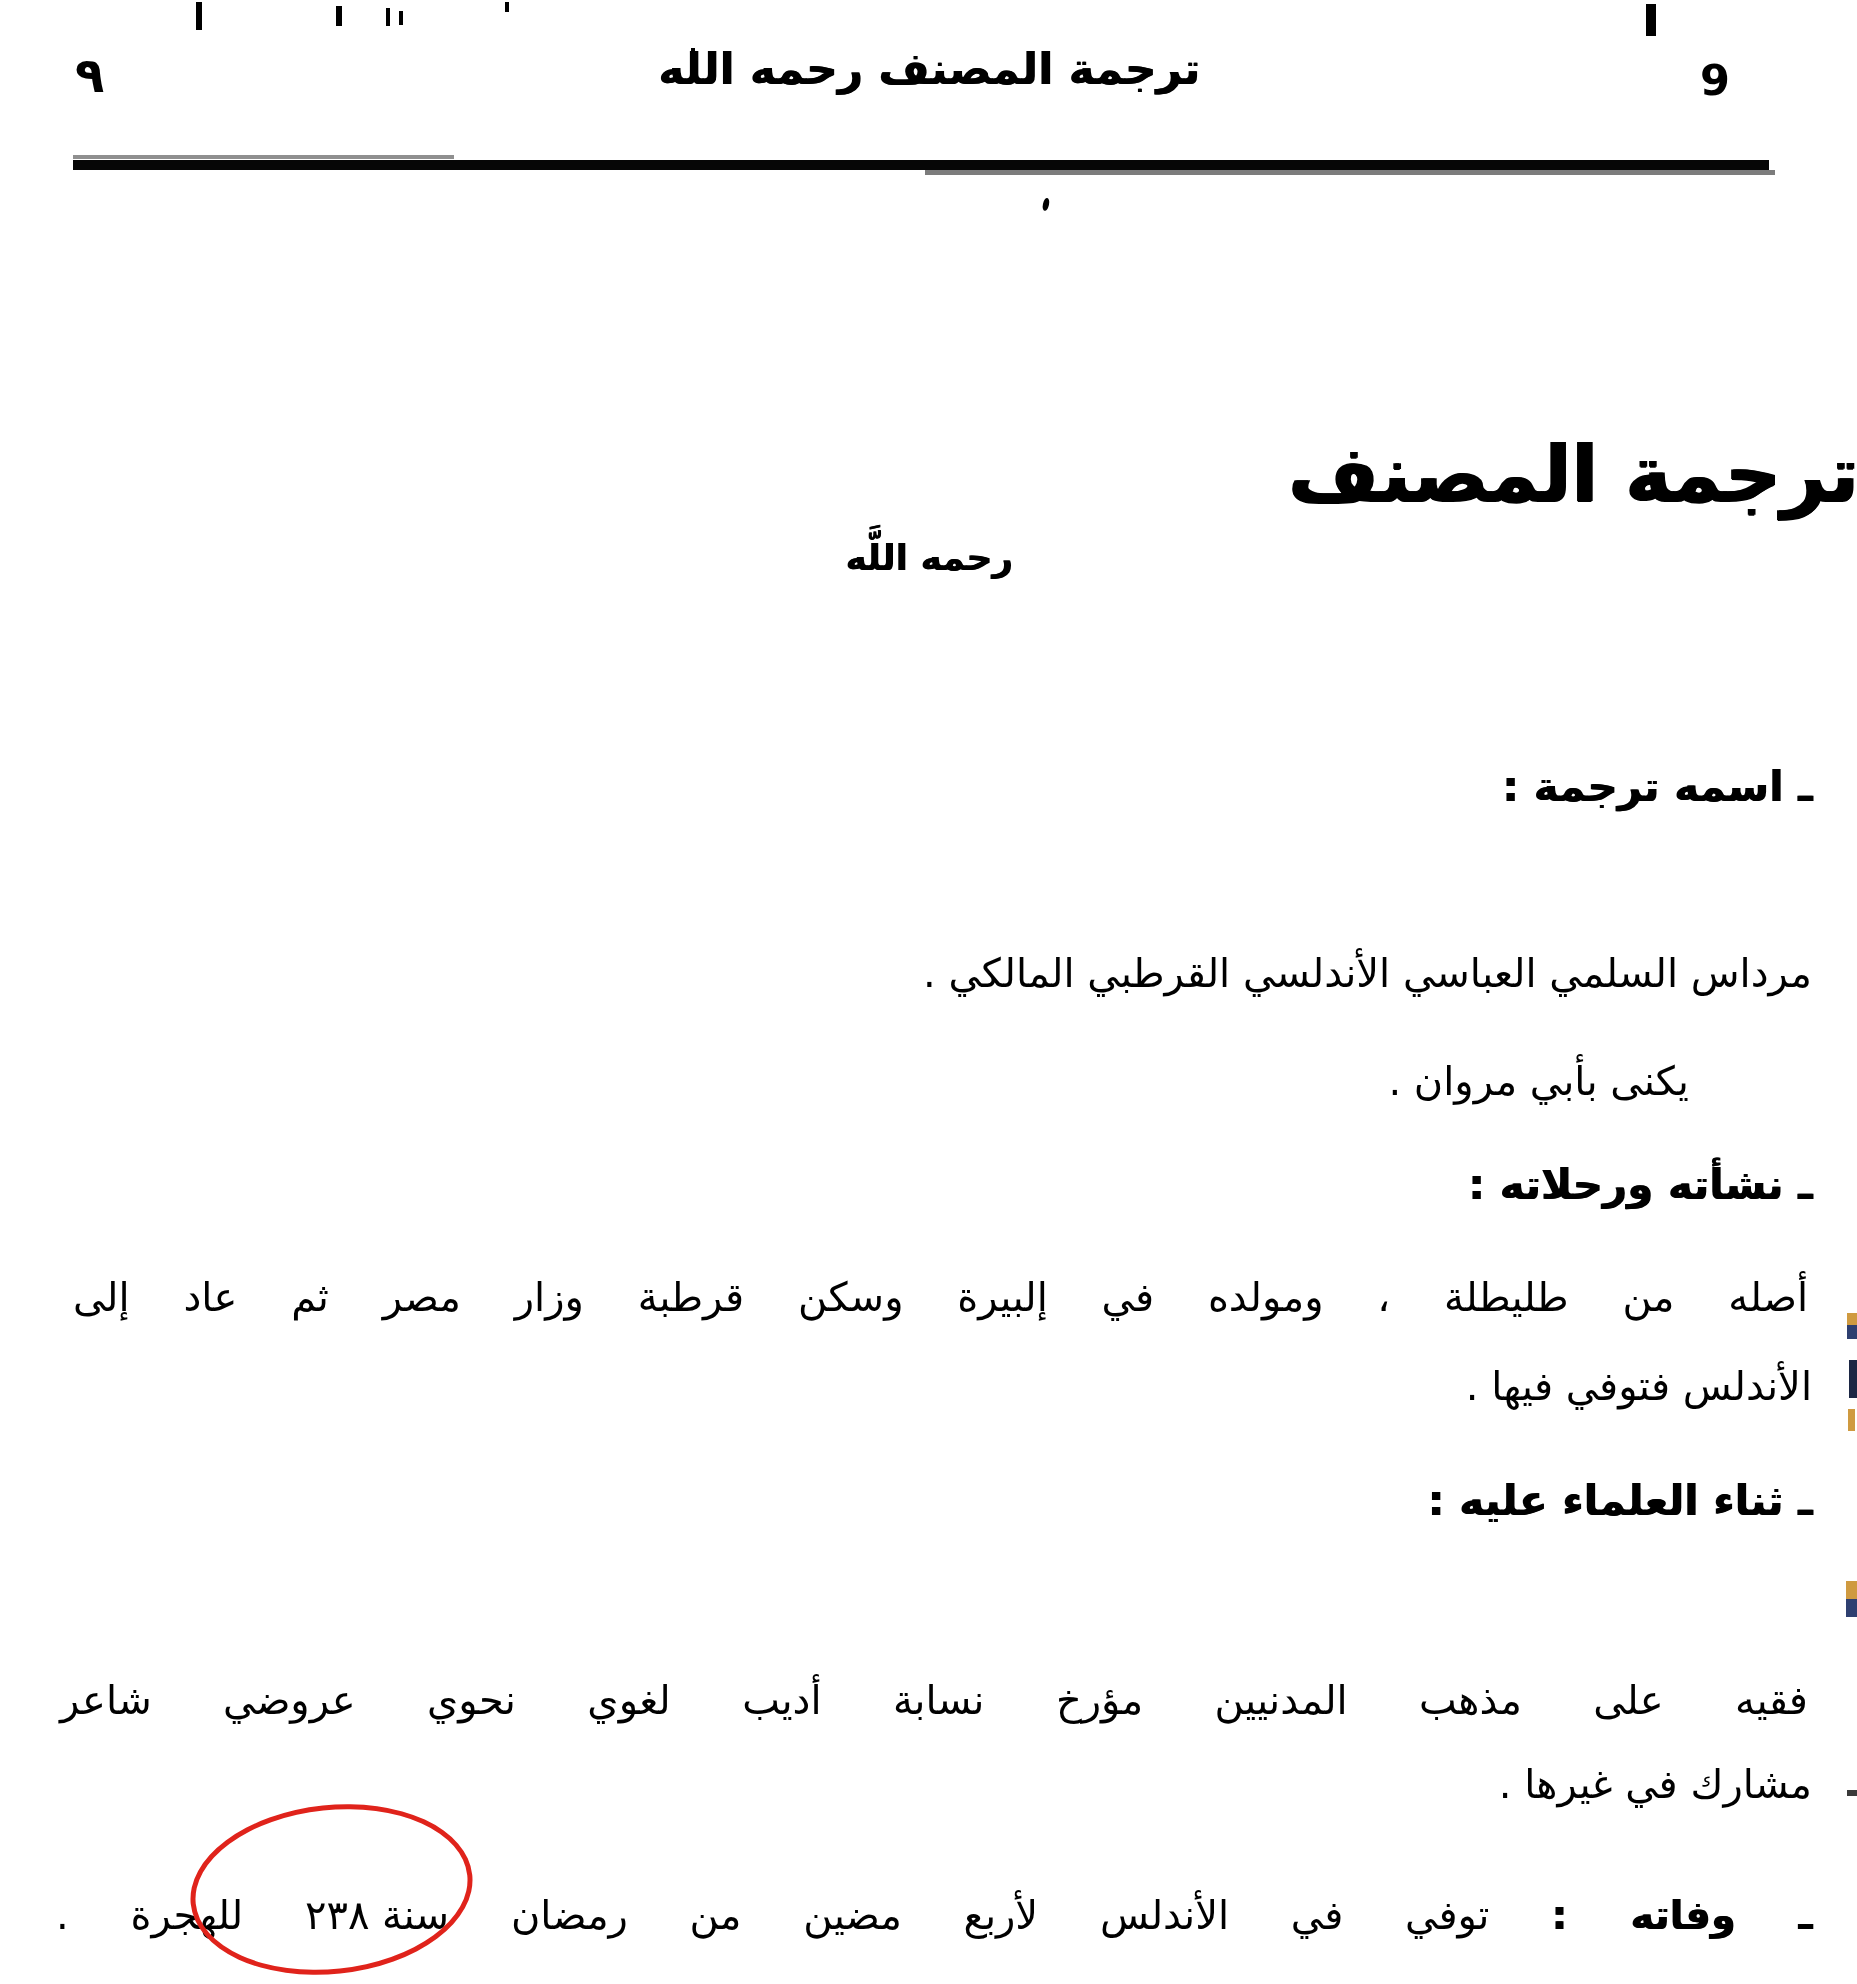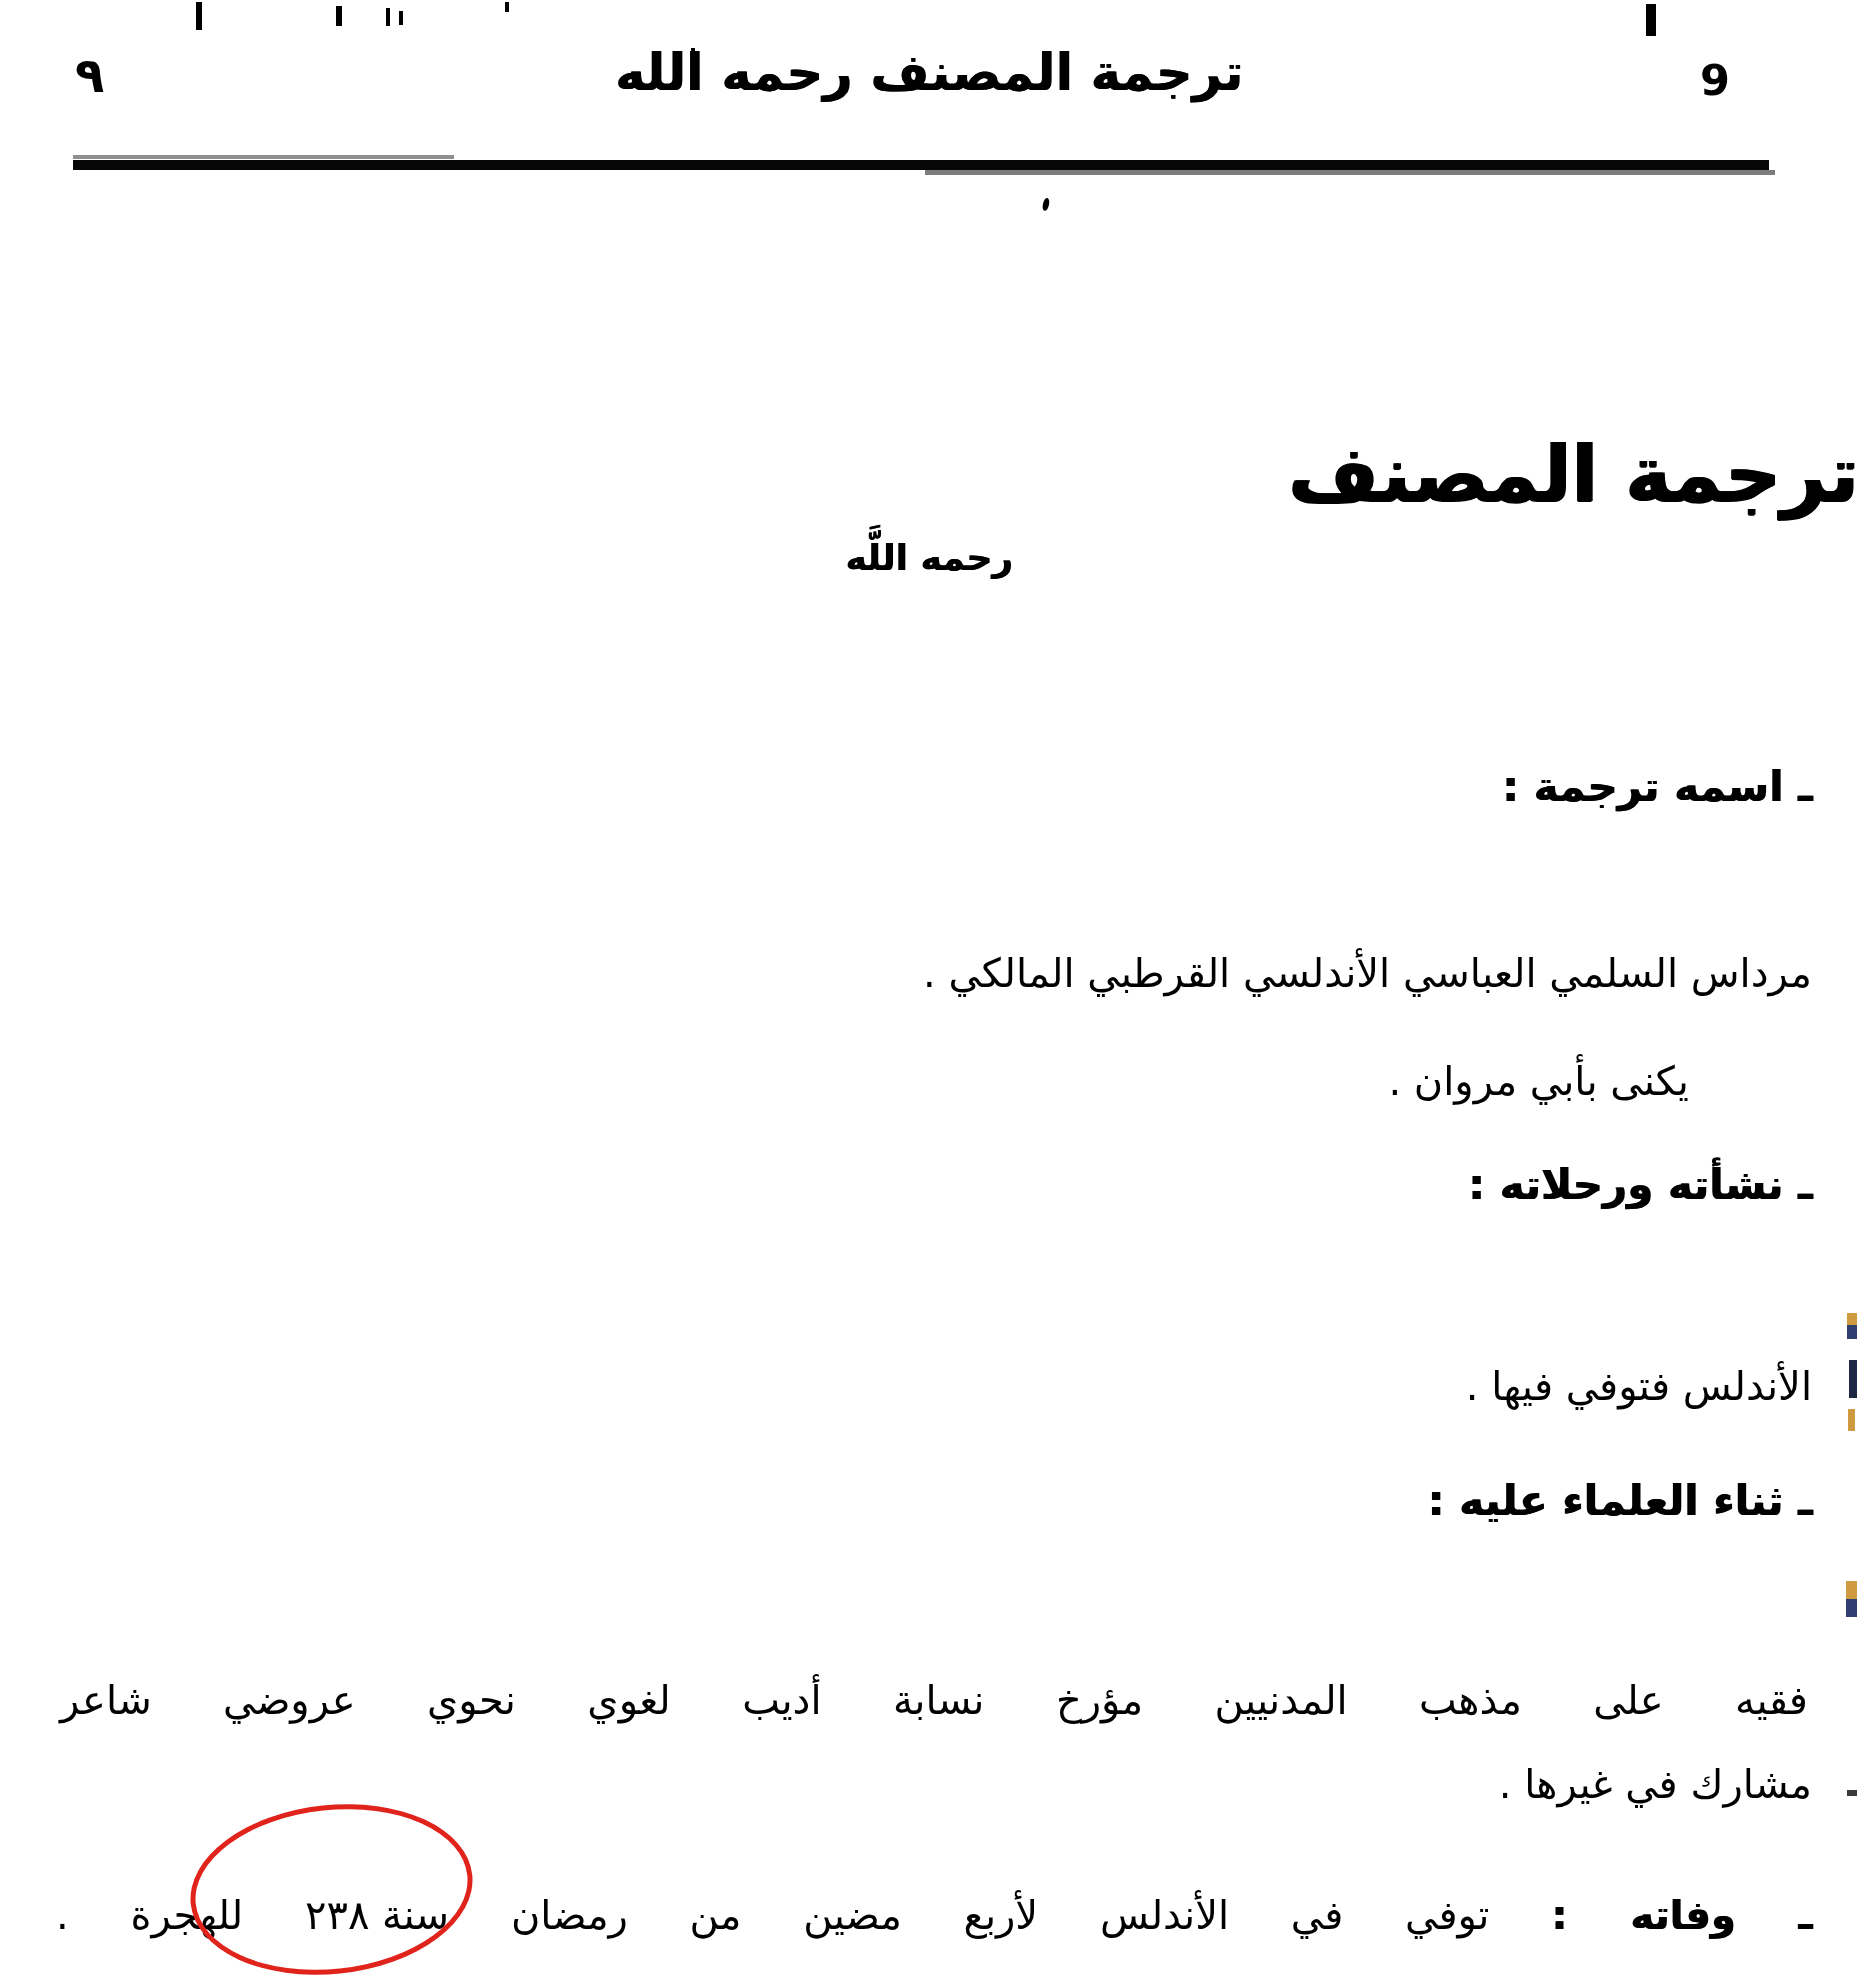--- a/index.html
+++ b/index.html
@@ -7,21 +7,21 @@
     position:relative;
     width:1858px;height:2731px;
     background:#ffffff;
     overflow:hidden;
     font-family:"DejaVu Sans",sans-serif;
     color:#000;
   }
   .abs{position:absolute;}
   
   #h-num-ar{left:75px;top:47px;font-size:48px;font-weight:bold;}
-  #h-title{left:0;right:0;top:43px;text-align:center;font-size:51px;font-weight:bold;
+  #h-title{left:0;right:0;top:43px;text-align:center;font-size:44px;font-weight:bold;
            text-shadow:0.8px 0 currentColor;direction:rtl;}
   #h-num-en{left:1700px;top:55px;font-size:43px;font-weight:bold;}
   #rule-main{left:73px;top:160px;width:1696px;height:10.3px;background:#060606;}
   #rule-g1{left:73px;top:155px;width:381px;height:4px;background:#8f8f8f;}
   #rule-g2{left:925px;top:170px;width:850px;height:4.8px;background:#7c7c7c;}
   #ink-dot{left:1043px;top:198px;width:6.4px;height:12.7px;background:#000;border-radius:50%;transform:rotate(12deg);}
   
   #t-main{left:0;right:0;top:429px;text-align:right;font-size:78px;font-weight:bold;
           direction:rtl;text-shadow:2px 0 currentColor,0.8px 0.8px currentColor;}
   #t-sub{left:0;right:0;top:537px;text-align:center;font-size:36px;font-weight:bold;
@@ -86,20 +86,21 @@
   <div class="abs" id="ink-dot"></div>
 
   <div class="abs" id="t-main">ترجمة المصنف</div>
   <div class="abs" id="t-sub">رحمه اللَّه</div>
 
   <div class="line hd" id="s1-h">ـ اسمه ترجمة :</div>
   <div class="line" id="s1-l2">مرداس السلمي العباسي الأندلسي القرطبي المالكي .</div>
   <div class="line" id="s1-l3">يكنى بأبي مروان .</div>
 
   <div class="line hd" id="s2-h">ـ نشأته ورحلاته :</div>
+  <div class="line fill" id="s2-l1">أصله من طليطلة ، ومولده في إلبيرة وسكن قرطبة وزار مصر ثم عاد إلى</div>
   <div class="line" id="s2-l2">الأندلس فتوفي فيها .</div>
 
   <div class="line hd" id="s3-h">ـ ثناء العلماء عليه :</div>
   <div class="line fill" id="s3-l2">فقيه على مذهب المدنيين مؤرخ نسابة أديب لغوي نحوي عروضي شاعر</div>
   <div class="line" id="s3-l3">مشارك في غيرها .</div>
 
   <div class="line fill" id="death">
     <span class="dlabel">ـ وفاته :</span>
     <span>توفي في الأندلس لأربع مضين من رمضان</span>
     <span class="circled"><span>سنة ٢٣٨</span><span class="ellipse" id="e-main"></span></span>

